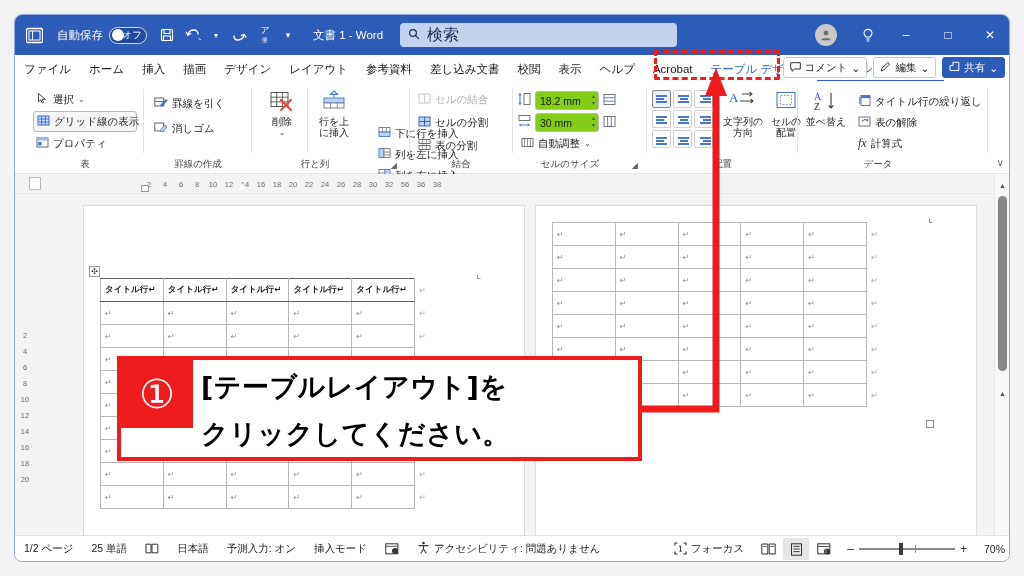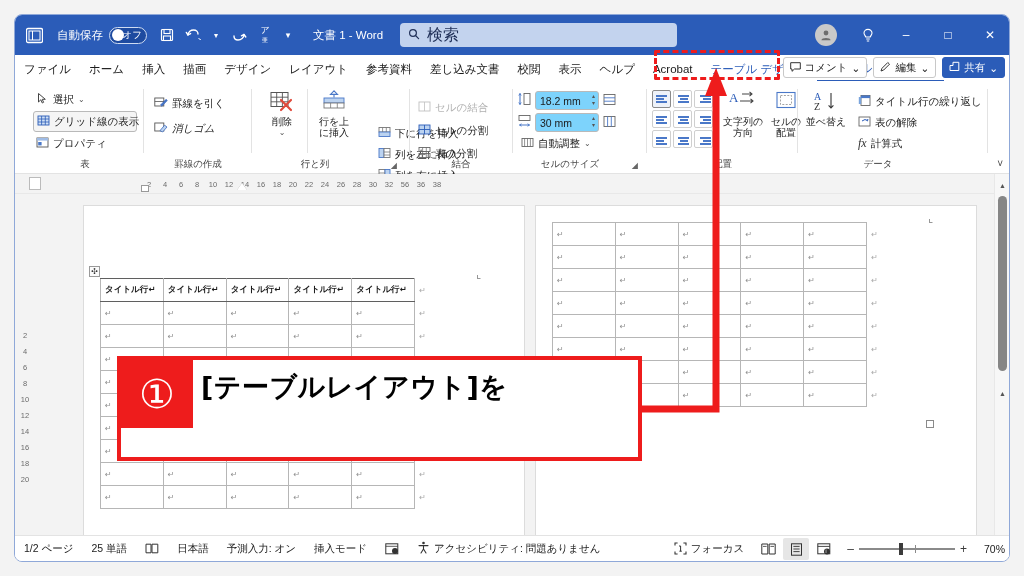--- a/index.html
+++ b/index.html
@@ -166,21 +166,21 @@
   .ritem.boxed { border: 1px solid #b9b9b9; background: #f5f5f5; }
   .bigbtn {
     display: flex; flex-direction: column; align-items: center;
     width: 46px; font-size: 10px; color: #1b1b1b; line-height: 11px;
     text-align: center; white-space: nowrap;
   }
   .spin {
     display: flex; align-items: center;
     width: 64px; height: 19px;
     border: 1px solid #b9b9b9; border-radius: 3px;
-    background: #7dd3fc; font-size: 10.5px; color: #1b1b1b;
+    background: #84cc16; font-size: 10.5px; color: #1b1b1b;
     padding-left: 4px; position: relative;
   }
   .spin .arrows {
     position: absolute; right: 3px; top: 1px;
     display: flex; flex-direction: column;
     font-size: 6px; line-height: 7px; color: #555;
   }
   .aligngrid {
     display: grid; grid-template-columns: repeat(3, 19px);
     grid-template-rows: repeat(3, 18px); gap: 2px;
@@ -551,21 +551,21 @@
         <div class="ritem" style="margin-top:8px;">
           <span>
             <svg width="14" height="13" viewBox="0 0 14 13">
               <rect x="0.8" y="2" width="9" height="8" fill="none" stroke="#555" stroke-width="0.9"></rect>
               <line x1="0.8" y1="5.5" x2="9.8" y2="5.5" stroke="#555" stroke-width="0.8"></line>
               <path d="M6.5 9 L12 3.3 L13.3 4.5 L7.8 10.2 Z" fill="#4a78c8" stroke="#2b5cb8" stroke-width="0.6"></path>
             </svg>
           </span>
           <span>罫線を引く</span>
         </div>
-        <div class="ritem" style="margin-top:4px;font-style:italic;">
+        <div class="ritem" style="margin-top:4px;">
           <span>
             <svg width="14" height="13" viewBox="0 0 14 13">
               <rect x="0.8" y="2" width="9" height="8" fill="none" stroke="#555" stroke-width="0.9"></rect>
               <path d="M6 9.6 L10.6 4.2 L13 6 L8.6 11 Z" fill="#bcd3f0" stroke="#2b5cb8" stroke-width="0.7"></path>
             </svg>
           </span>
           <span>消しゴム</span>
         </div>
         <div class="glabel">罫線の作成</div>
       </div>
@@ -634,21 +634,21 @@
             </span>
             <span>列を右に挿入</span>
           </div>
         </div>
         <div class="glabel" style="left:8px;width:96px;">行と列</div>
         <div class="dlg" style="right:6px;">◢</div>
       </div>
       <div class="gsep" style="left:394px;"></div>
 
       <div class="rgroup" style="left:400px; width:92px;">
-        <div class="ritem disabled" style="margin-top:12px;">
+        <div class="ritem disabled" style="margin-top:4px;">
           <span>
             <svg width="13" height="13" viewBox="0 0 13 13">
               <rect x="1" y="2" width="11" height="9" fill="none" stroke="#c0c0c0" stroke-width="0.9"></rect>
               <line x1="6.5" y1="2" x2="6.5" y2="11" stroke="#c0c0c0" stroke-width="0.8"></line>
             </svg>
           </span>
           <span>セルの結合</span>
         </div>
         <div class="ritem" style="margin-top:2px;">
           <span>
@@ -1151,15 +1151,16 @@
   </svg>
 
   <div class="dashbox"></div>
 
   <div class="callout">
     <div class="callout-badge">
       <span>①</span>
     </div>
     <div class="callout-text">
       <div>[テーブルレイアウト]を</div>
+      <div>クリックしてください。</div>
     </div>
   </div>
 </div>
 
 </body></html>

